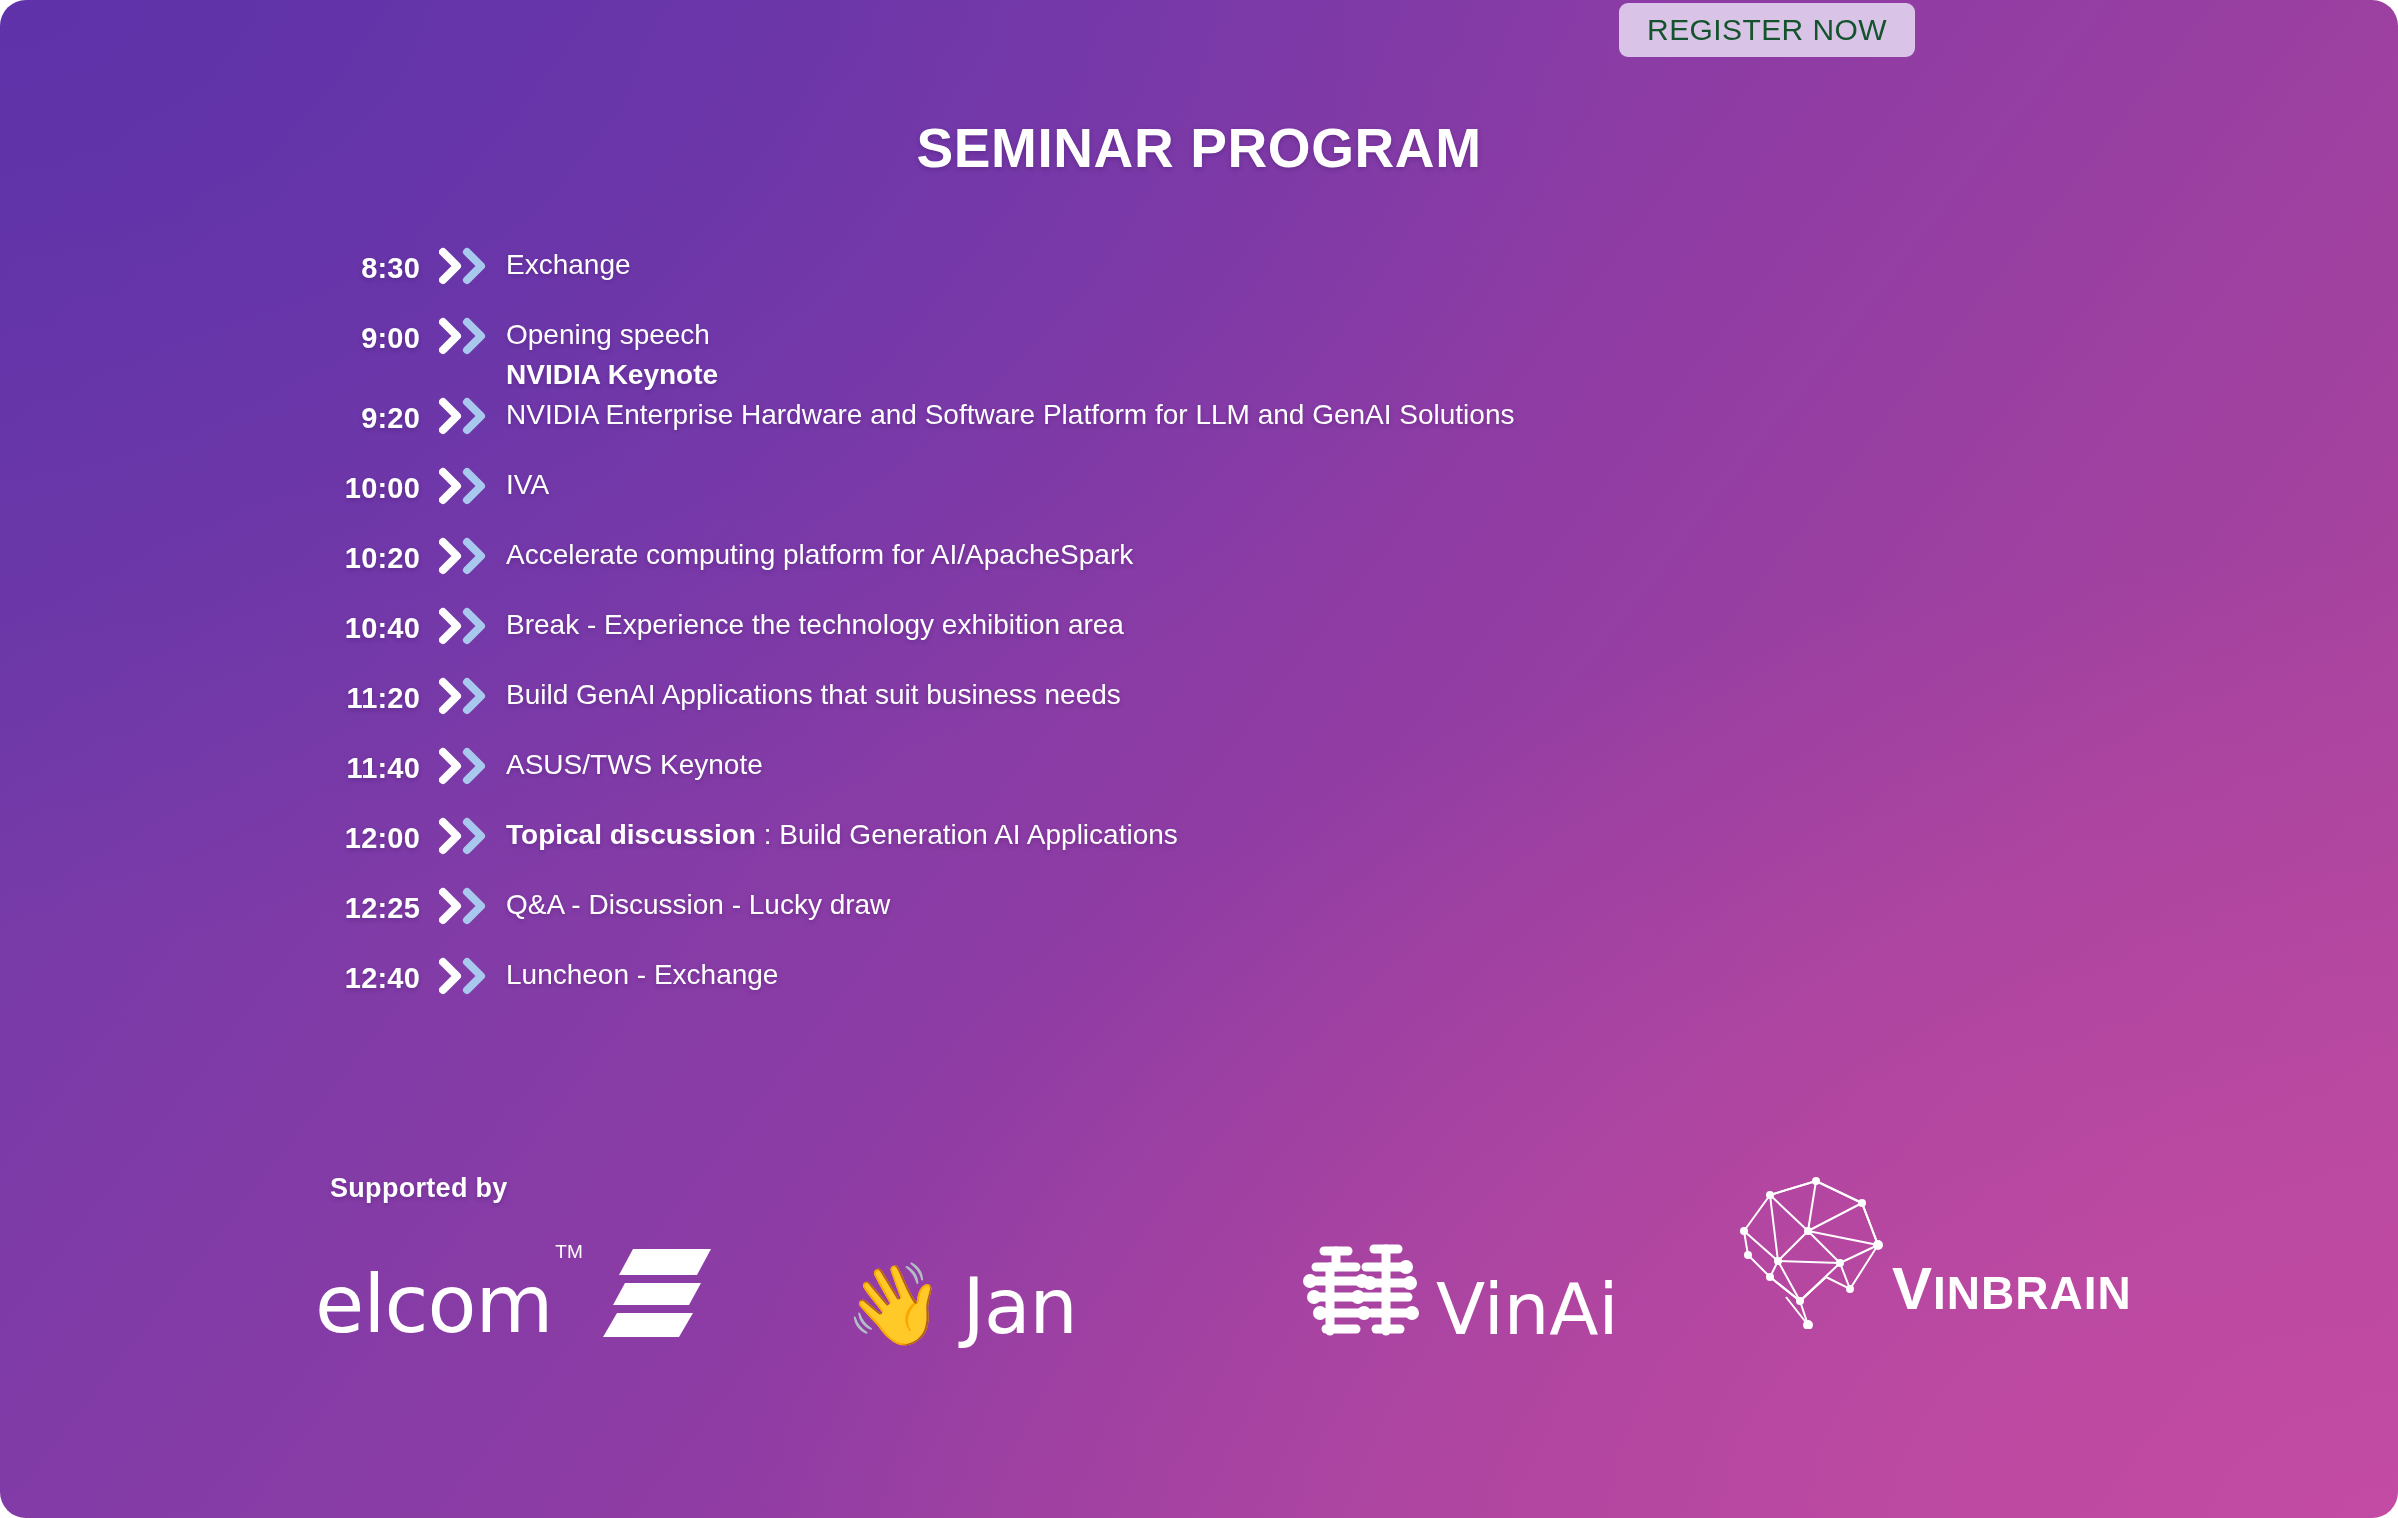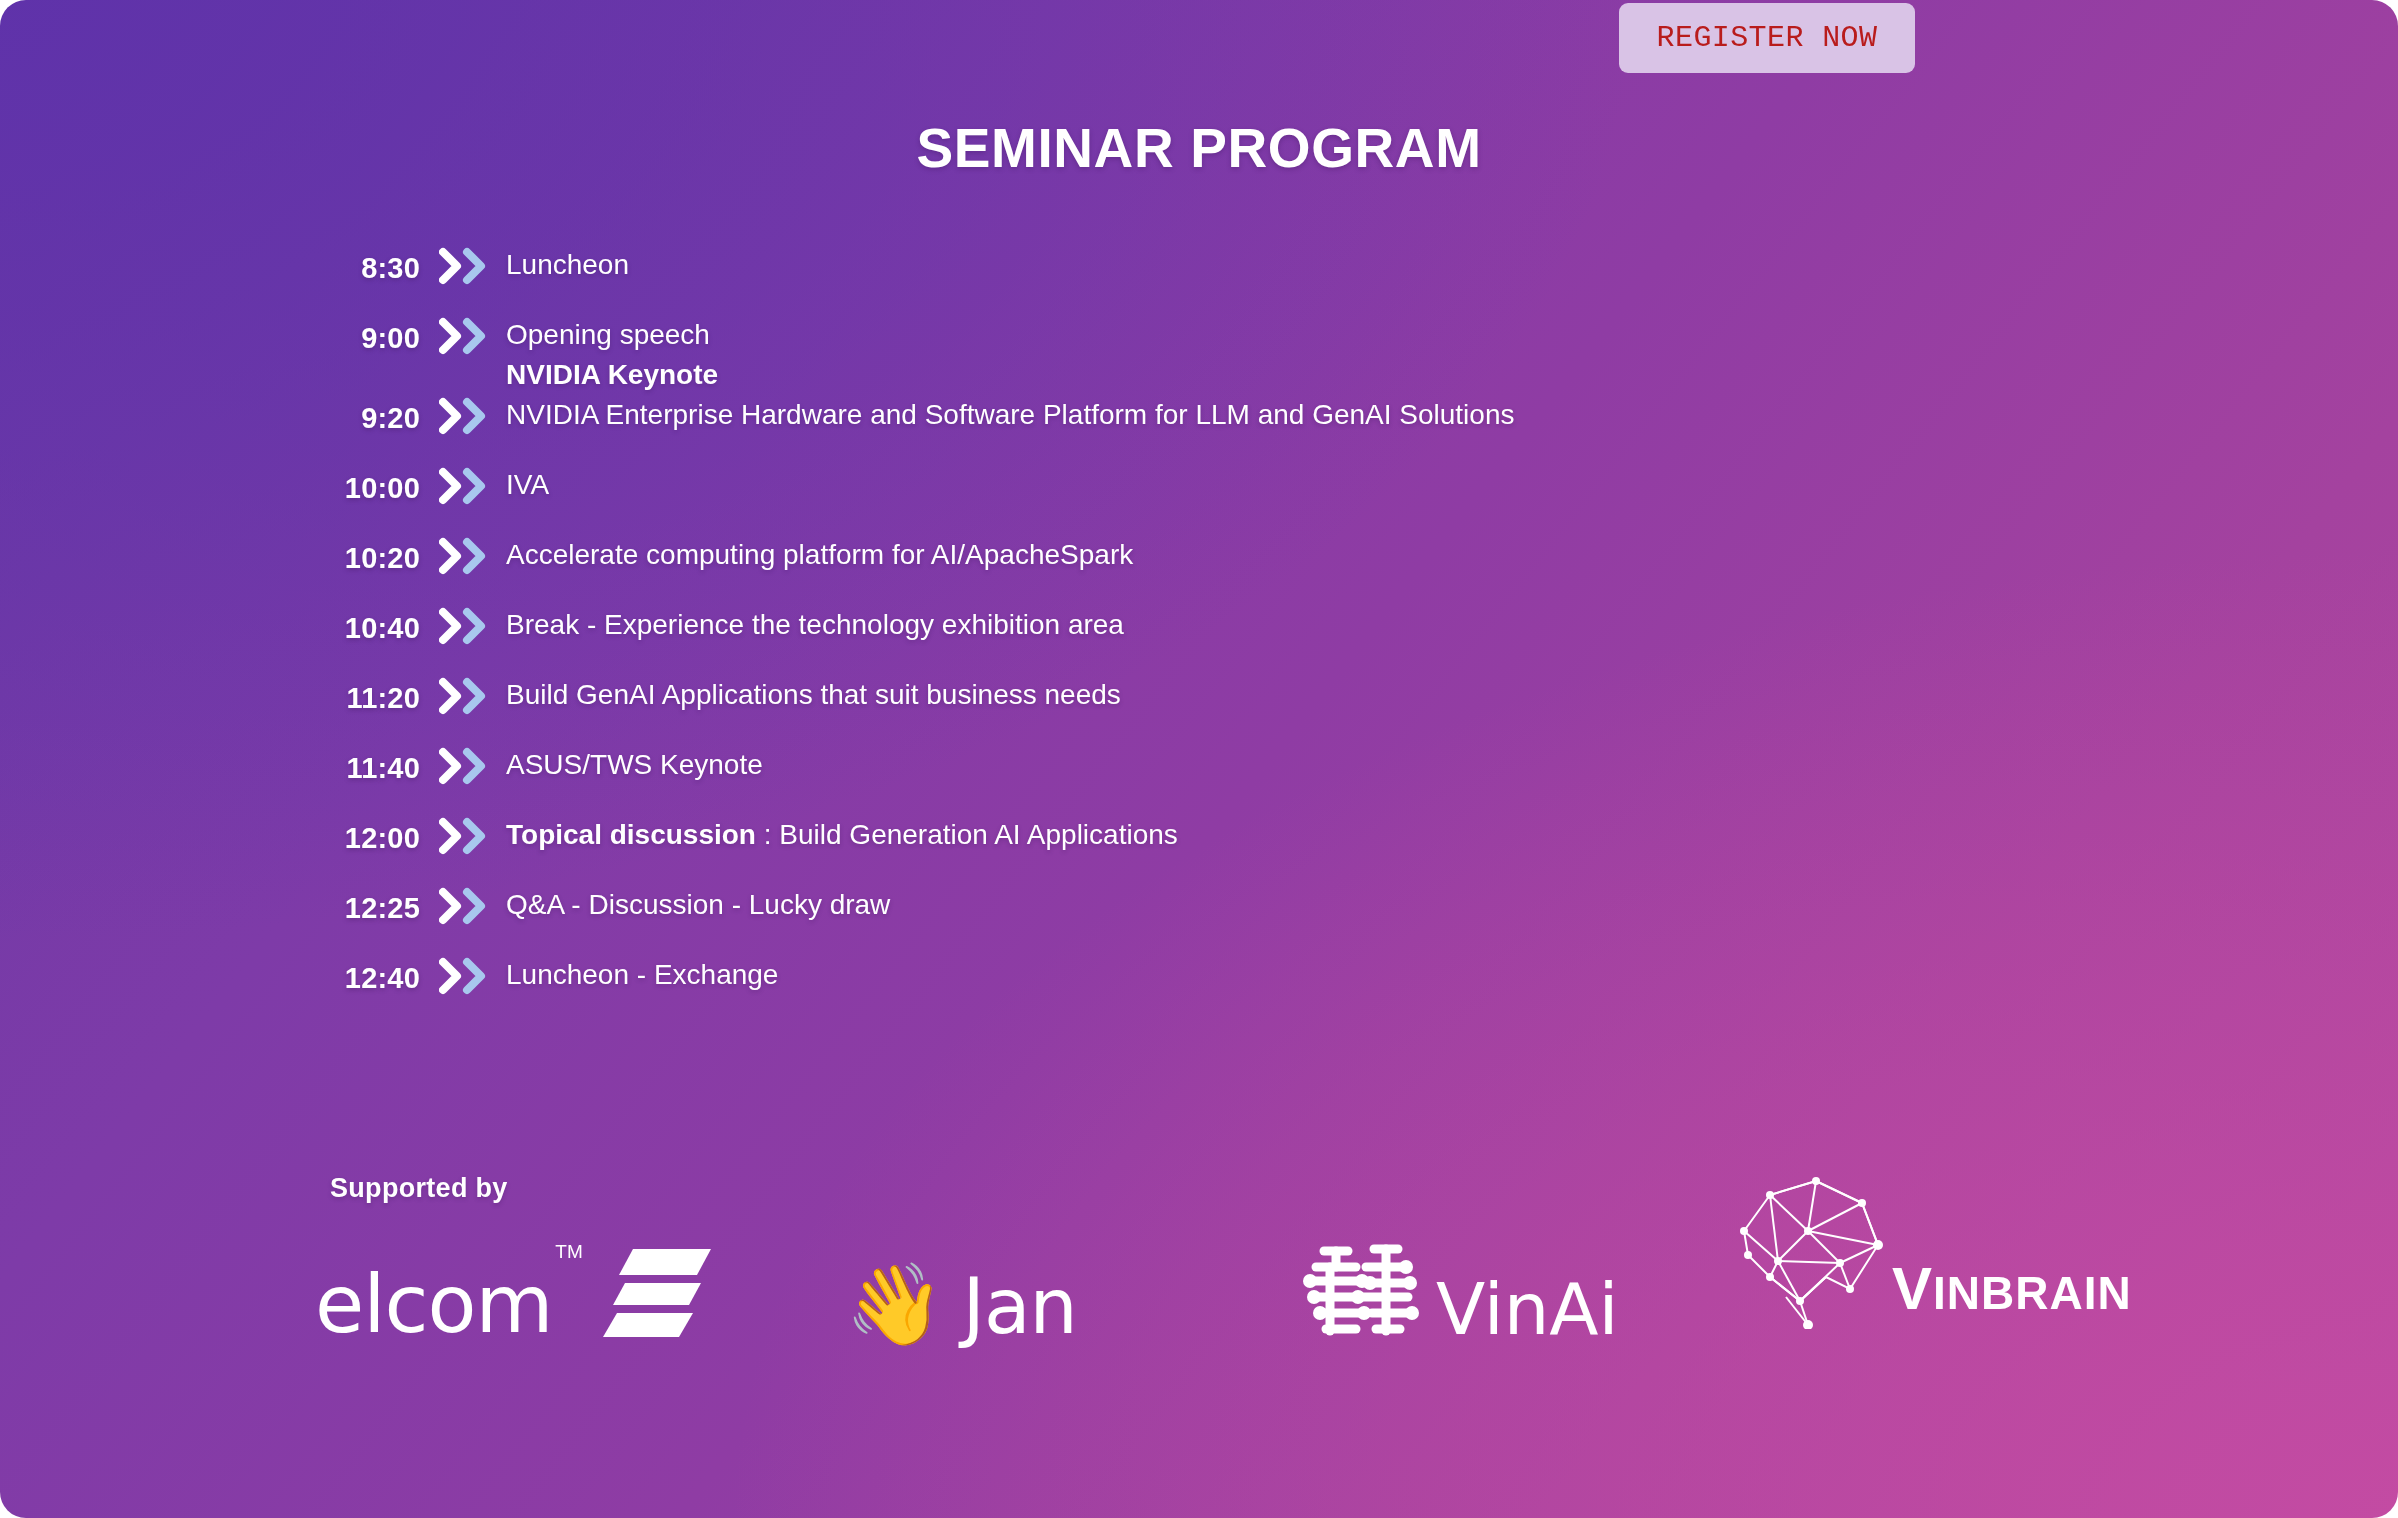--- a/index.html
+++ b/index.html
@@ -24,26 +24,26 @@
     font-family: "Liberation Sans", sans-serif;
     -webkit-font-smoothing: antialiased;
   }
 
   
   #register-btn {
     position: absolute;
     left: 1619px;
     top: 3px;
     width: 296px;
-    height: 70px;
+    height: 54px;
     background: #D9C3E6;
     border: none;
     border-radius: 9px;
-    color: #b91c1c;
-    font-family: Liberation Mono, monospace;
+    color: #14532d;
+    font-family: Liberation Sans, sans-serif;
     font-size: 30px;
     font-weight: 400;
     letter-spacing: 0.4px;
     cursor: pointer;
     display: flex;
     align-items: center;
     justify-content: center;
   }
 
   
@@ -210,21 +210,21 @@
 
   <div id="agenda">
       <div class="agenda-row">
         <div class="row-time">8:30</div>
         <div class="row-icon">
           <svg width="54" height="38" viewBox="0 0 54 38" aria-hidden="true">
             <path d="M4 5 L18 19 L4 33" fill="none" stroke="#ffffff" stroke-width="8" stroke-linecap="round" stroke-linejoin="round"></path>
             <path d="M28 5 L42 19 L28 33" fill="none" stroke="#A8C8EE" stroke-width="8" stroke-linecap="round" stroke-linejoin="round"></path>
           </svg>
         </div>
-        <div class="row-body"><span>Luncheon</span></div>
+        <div class="row-body"><span>Exchange</span></div>
       </div>
       <div class="agenda-row">
         <div class="row-time">9:00</div>
         <div class="row-icon">
           <svg width="54" height="38" viewBox="0 0 54 38" aria-hidden="true">
             <path d="M4 5 L18 19 L4 33" fill="none" stroke="#ffffff" stroke-width="8" stroke-linecap="round" stroke-linejoin="round"></path>
             <path d="M28 5 L42 19 L28 33" fill="none" stroke="#A8C8EE" stroke-width="8" stroke-linecap="round" stroke-linejoin="round"></path>
           </svg>
         </div>
         <div class="row-body"><span>Opening speech</span></div>

